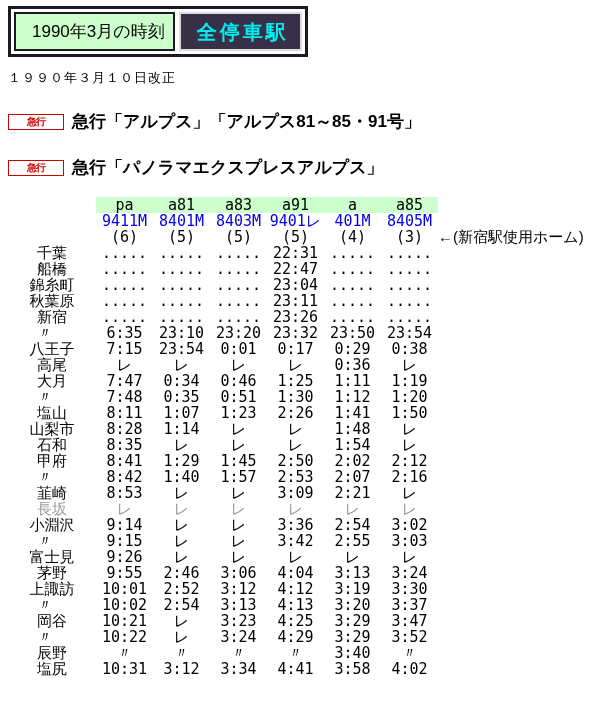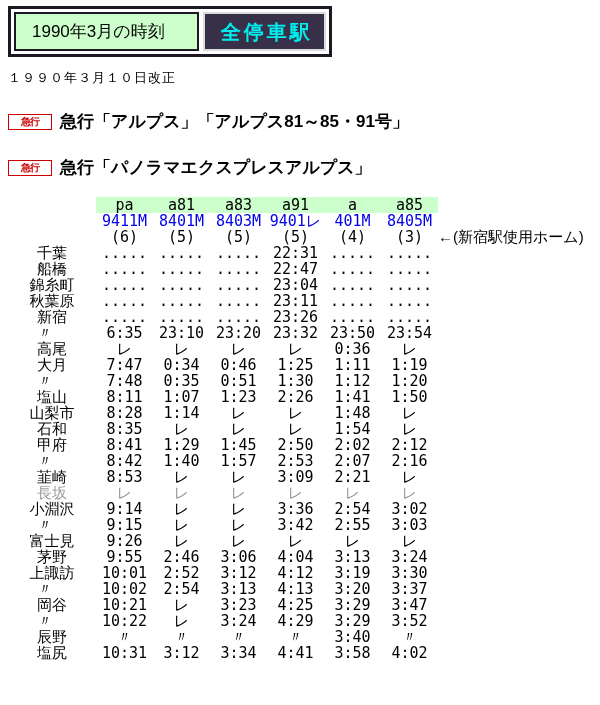--- a/index.html
+++ b/index.html
@@ -25,21 +25,21 @@
     display: inline-flex;
     border: 3px solid var(--darkborder);
     background: #ffffff;
     padding: 3px;
     gap: 4px;
     align-items: stretch;
   }
   .banner-left {
     background: var(--green);
     border: 2px solid var(--darkborder);
-    padding: 8px 32px 7px 16px;
+    padding: 8px 8px 7px 16px;
     font-size: 17px;
     line-height: 20px;
     white-space: nowrap;
   }
   .banner-right {
     background: var(--darkbg);
     border: 2px solid #dcdcdc;
     color: var(--cyan);
     font-size: 20px;
     font-weight: bold;
@@ -53,21 +53,21 @@
   .revision { margin-top: 12px; font-size: 13px; letter-spacing: 1px; }
 
   
   .heading { margin-top: 23px; display: flex; align-items: center; gap: 8px; }
   .badge {
     color: var(--red);
     border: 1px solid var(--red);
     font-size: 10px;
     font-weight: bold;
     line-height: 12px;
-    padding: 1px 12px;
+    padding: 1px 18px;
     letter-spacing: -1px;
     flex: 0 0 auto;
   }
   .heading-text { font-size: 17px; font-weight: bold; white-space: nowrap; }
 
   
   table.tt {
     margin-top: 18px;
     border-collapse: collapse;
     border-spacing: 0;
@@ -197,20 +197,30 @@
         <td class="st ditto">〃</td>
         <td class="tc">6:35</td>
         <td class="tc">23:10</td>
         <td class="tc">23:20</td>
         <td class="tc">23:32</td>
         <td class="tc">23:50</td>
         <td class="tc">23:54</td>
         <td class="note-cell"></td>
       </tr>
       <tr>
+        <td class="st">八王子</td>
+        <td class="tc">7:15</td>
+        <td class="tc">23:54</td>
+        <td class="tc">0:01</td>
+        <td class="tc">0:17</td>
+        <td class="tc">0:29</td>
+        <td class="tc">0:38</td>
+        <td class="note-cell"></td>
+      </tr>
+      <tr>
         <td class="st">高尾</td>
         <td class="tc">レ</td>
         <td class="tc">レ</td>
         <td class="tc">レ</td>
         <td class="tc">レ</td>
         <td class="tc">0:36</td>
         <td class="tc">レ</td>
         <td class="note-cell"></td>
       </tr>
       <tr>

